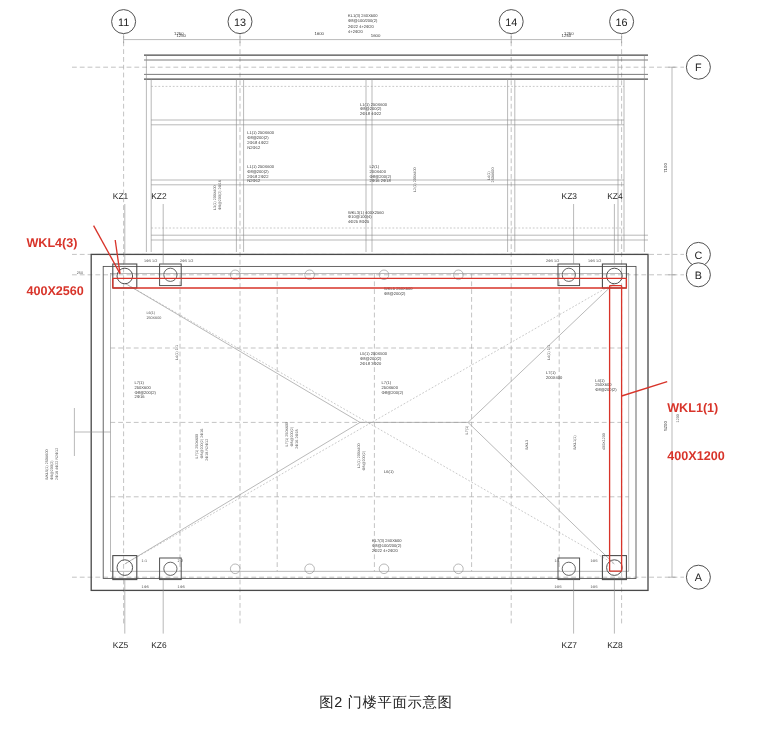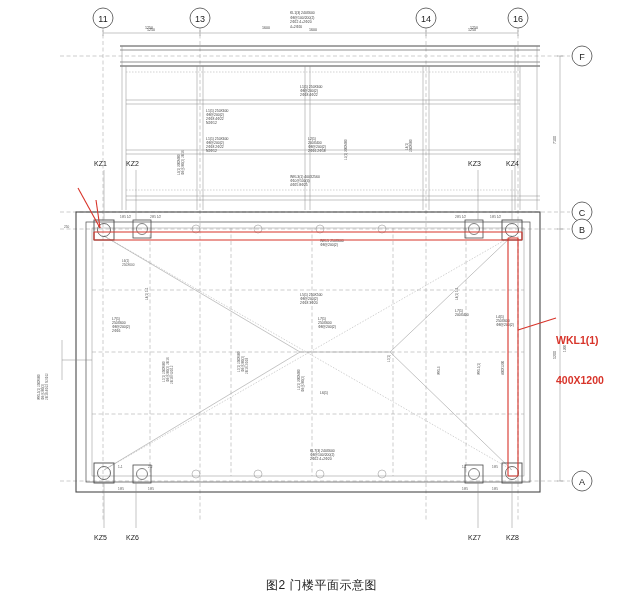--- a/index.html
+++ b/index.html
@@ -377,20 +377,24 @@
     </g>
 
     <g>
       <rect class="acc" x="508" y="238" width="10" height="238" rx="0.5"></rect>
       <line class="acc" x1="518" y1="330" x2="556" y2="318" stroke-width="0.9"></line>
     </g>
 
   </svg>
   </div>
 
+  <div class="annot" id="annot-wkl4">
+    <div>WKL4(3)</div>
+    <div>400X2560</div>
+  </div>
 
   <div class="annot" id="annot-wkl1">
     <div>WKL1(1)</div>
     <div>400X1200</div>
   </div>
 
   <div class="caption">图2 门楼平面示意图</div>
 
 </div>
 

